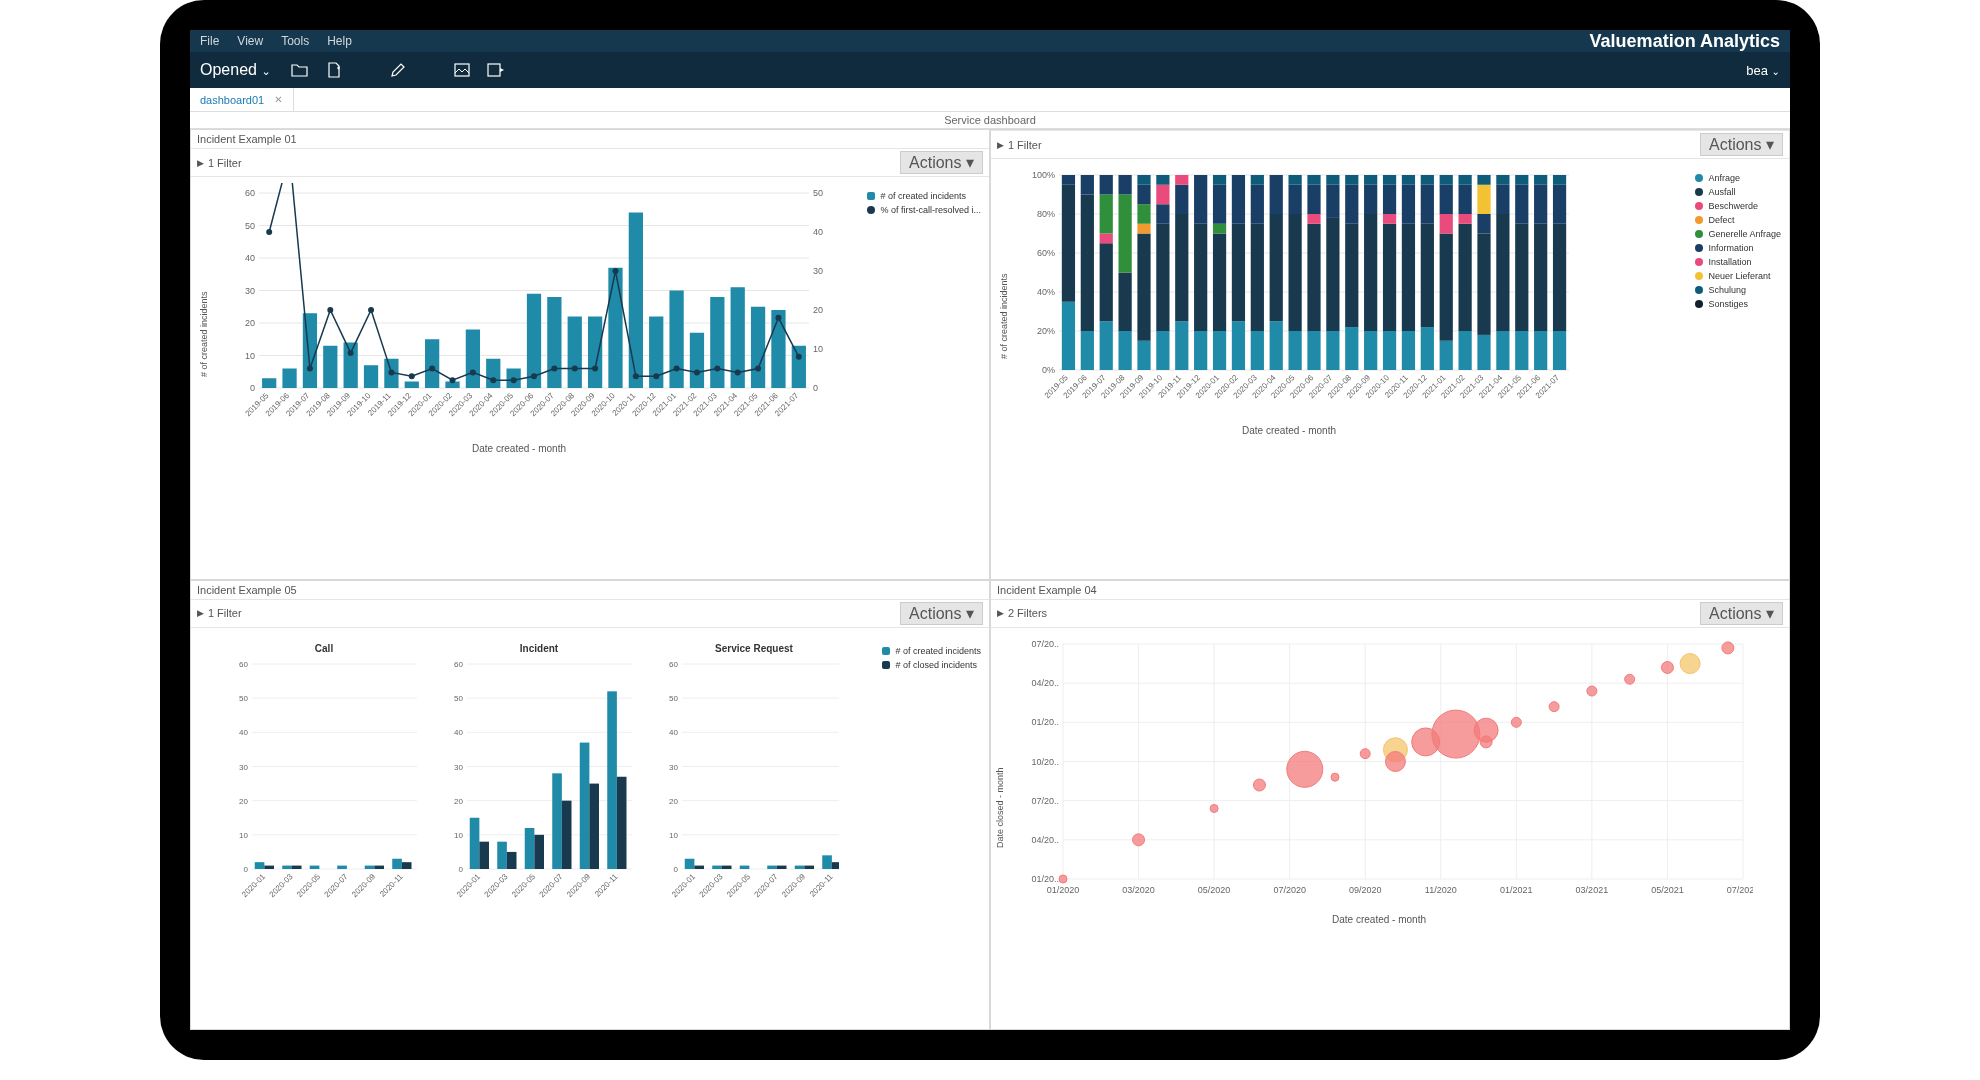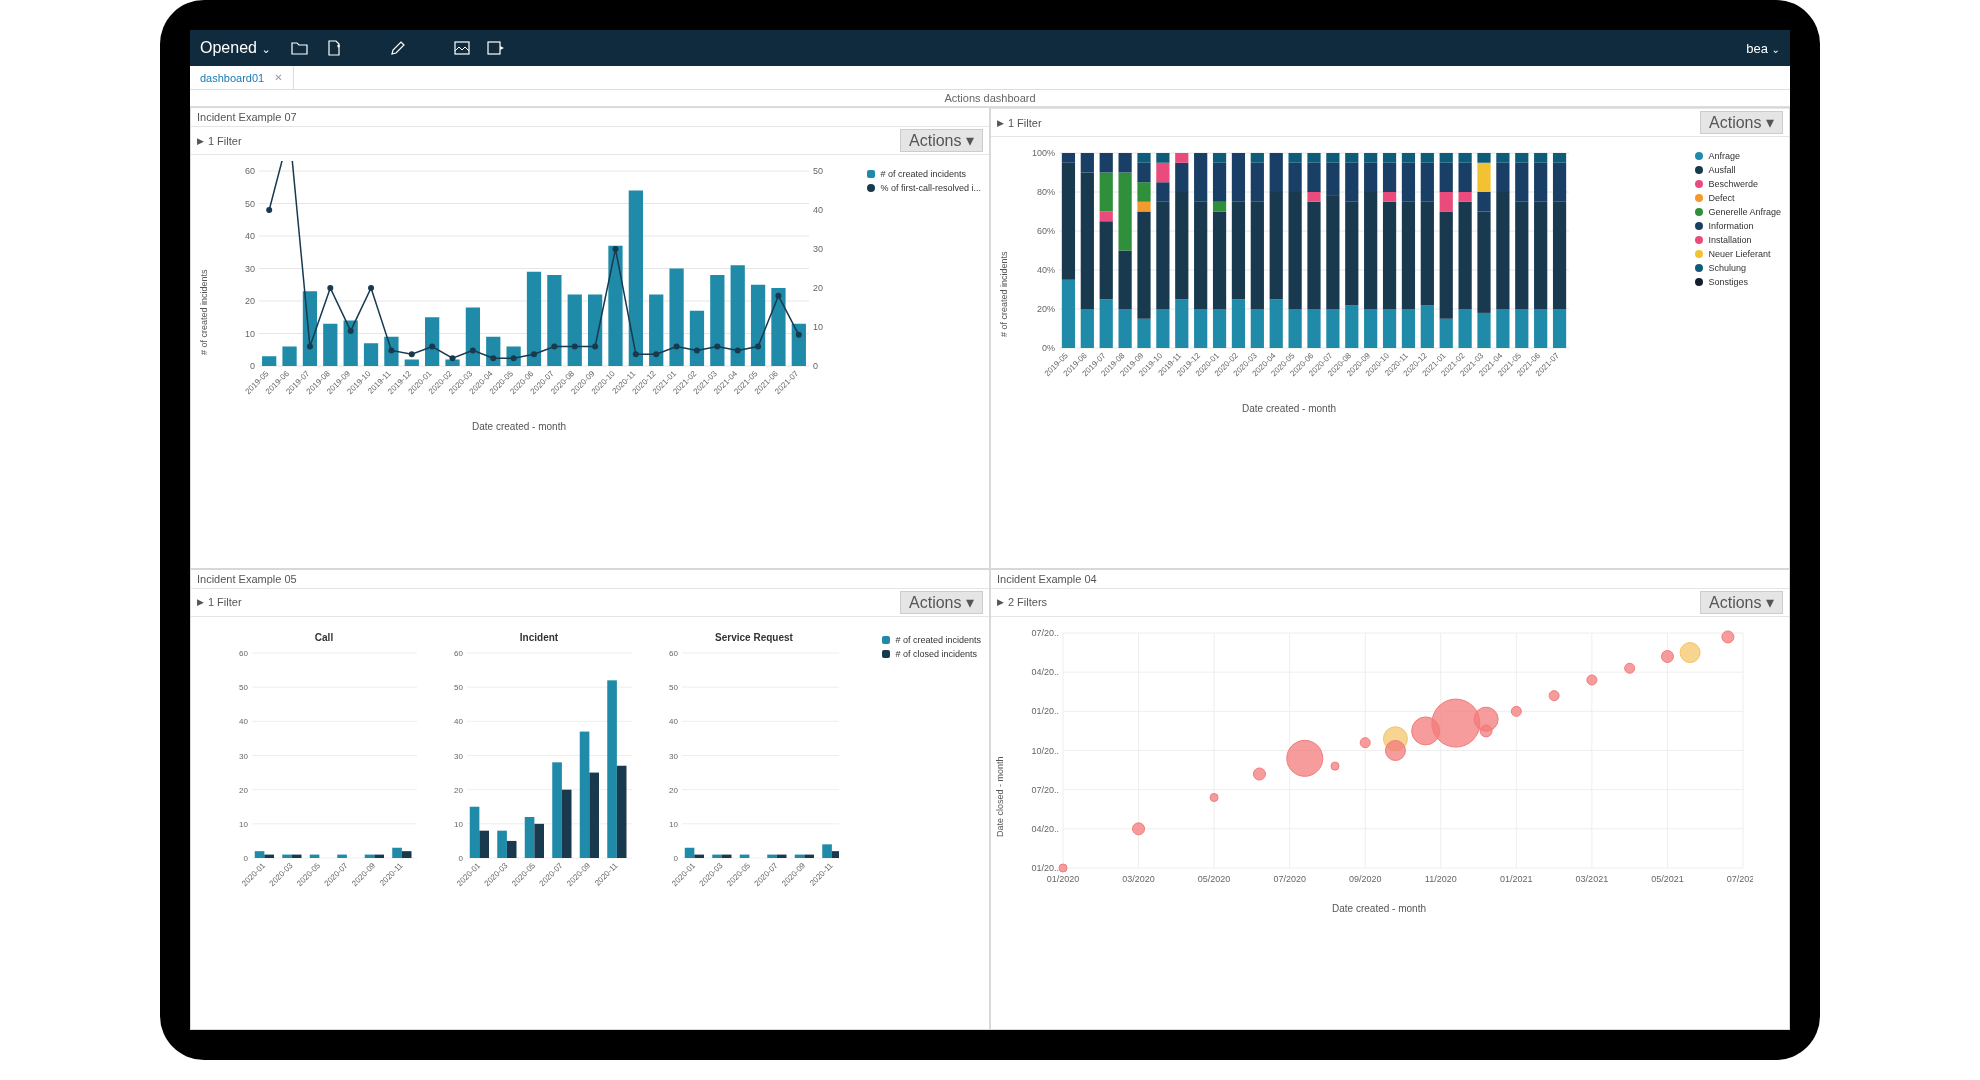--- a/index.html
+++ b/index.html
@@ -35,20 +35,27 @@
   .tick-rot { font-size: 8px; fill: #666; }
   .small-title { font-size: 10px; font-weight: bold; fill: #333; text-anchor: middle; }
   .subchart-tick { font-size: 8px; fill: #666; }
 </style>
 </head>
 <body>
 
 <div class="tablet">
 <div class="screen">
 
+  <div class="menubar">
+    <span>File</span>
+    <span>View</span>
+    <span>Tools</span>
+    <span>Help</span>
+    <span class="brand">Valuemation Analytics</span>
+  </div>
 
   <div class="toolbar">
     <span class="opened"><span>Opened</span> <span style="font-size:11px">⌄</span></span>
     <span class="icon">
           <svg width="18" height="16" viewBox="0 0 18 16">
             <path d="M1 3h5l2 2h8v9H1z" fill="none" stroke="#fff" stroke-width="1.2"></path>
           </svg>
         </span>
     <span class="icon">
           <svg width="16" height="16" viewBox="0 0 16 16">
@@ -78,26 +85,26 @@
     <span class="user"><span>bea</span> <span style="font-size:10px">⌄</span></span>
   </div>
 
   <div class="tabbar">
     <div class="tab">
       <span>dashboard01</span>
       <span class="close-x">✕</span>
     </div>
   </div>
 
-  <div class="dash-title-row">Actions dashboard</div>
+  <div class="dash-title-row">Service dashboard</div>
 
   <div class="grid">
 
     <div class="panel">
-      <div class="panel-title">Incident Example 07</div>
+      <div class="panel-title">Incident Example 01</div>
       <div class="panel-bar">
         <span class="expand">▶</span>
         <span>1 Filter</span>
         <span class="actions">Actions ▾</span>
       </div>
       <div class="panel-body">
         <div class="legend" style="top:14px; right:8px;">
           <div class="legend-item">
                 <span class="swatch" style="background:#1f8ba8"></span>
                 <span># of created incidents</span>

